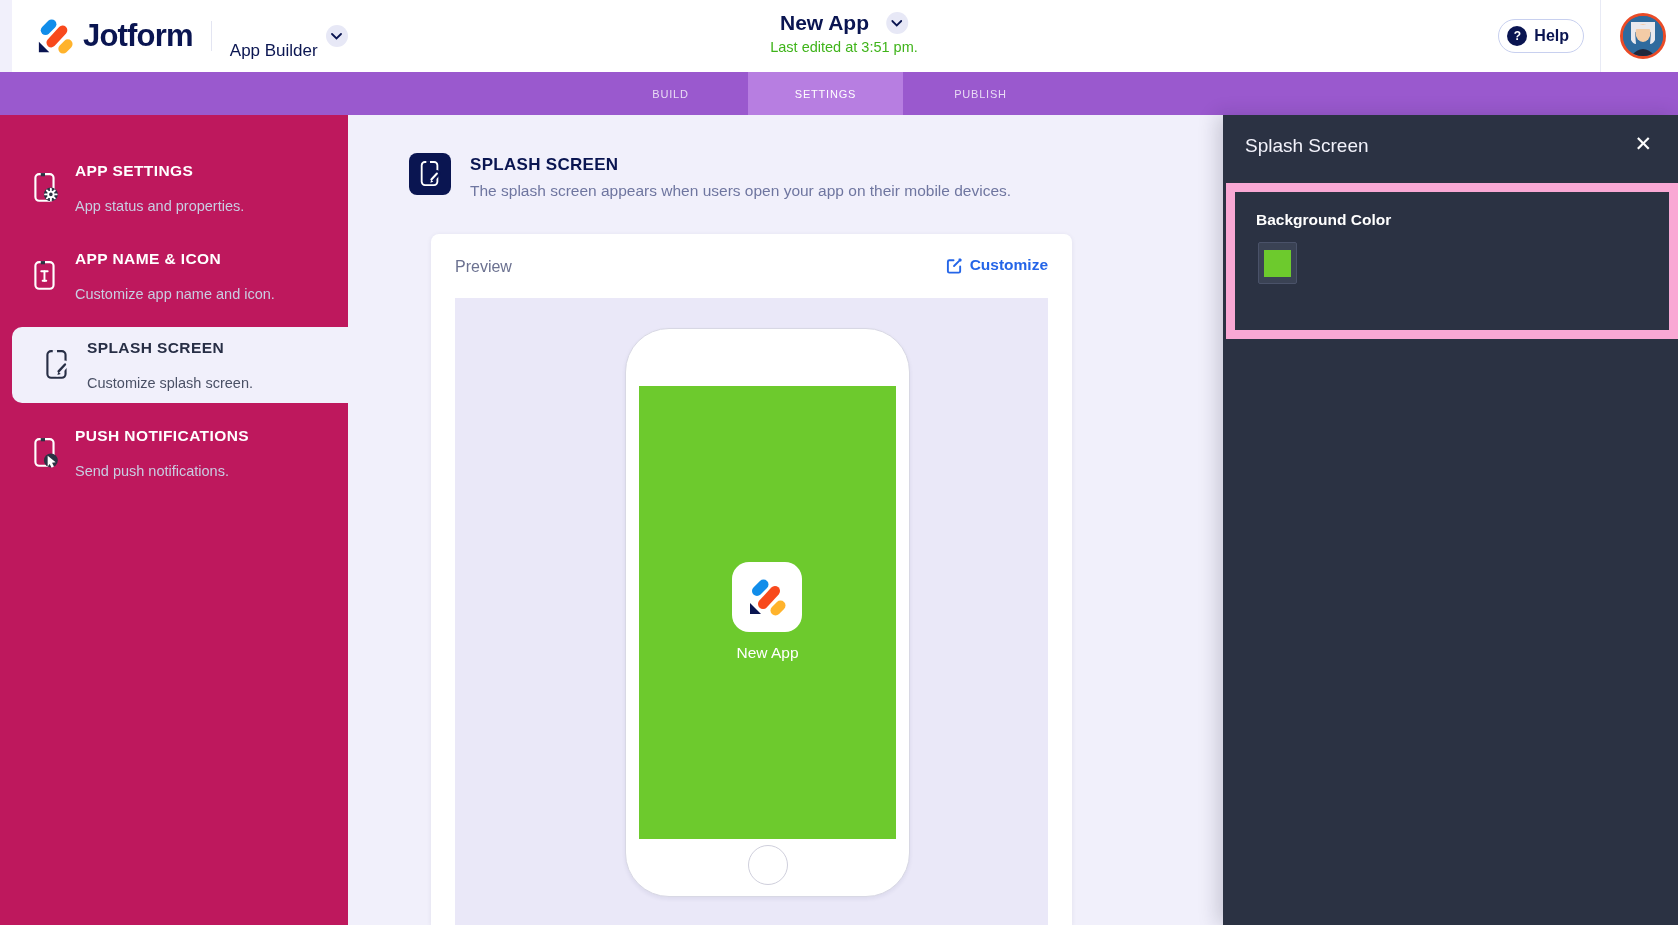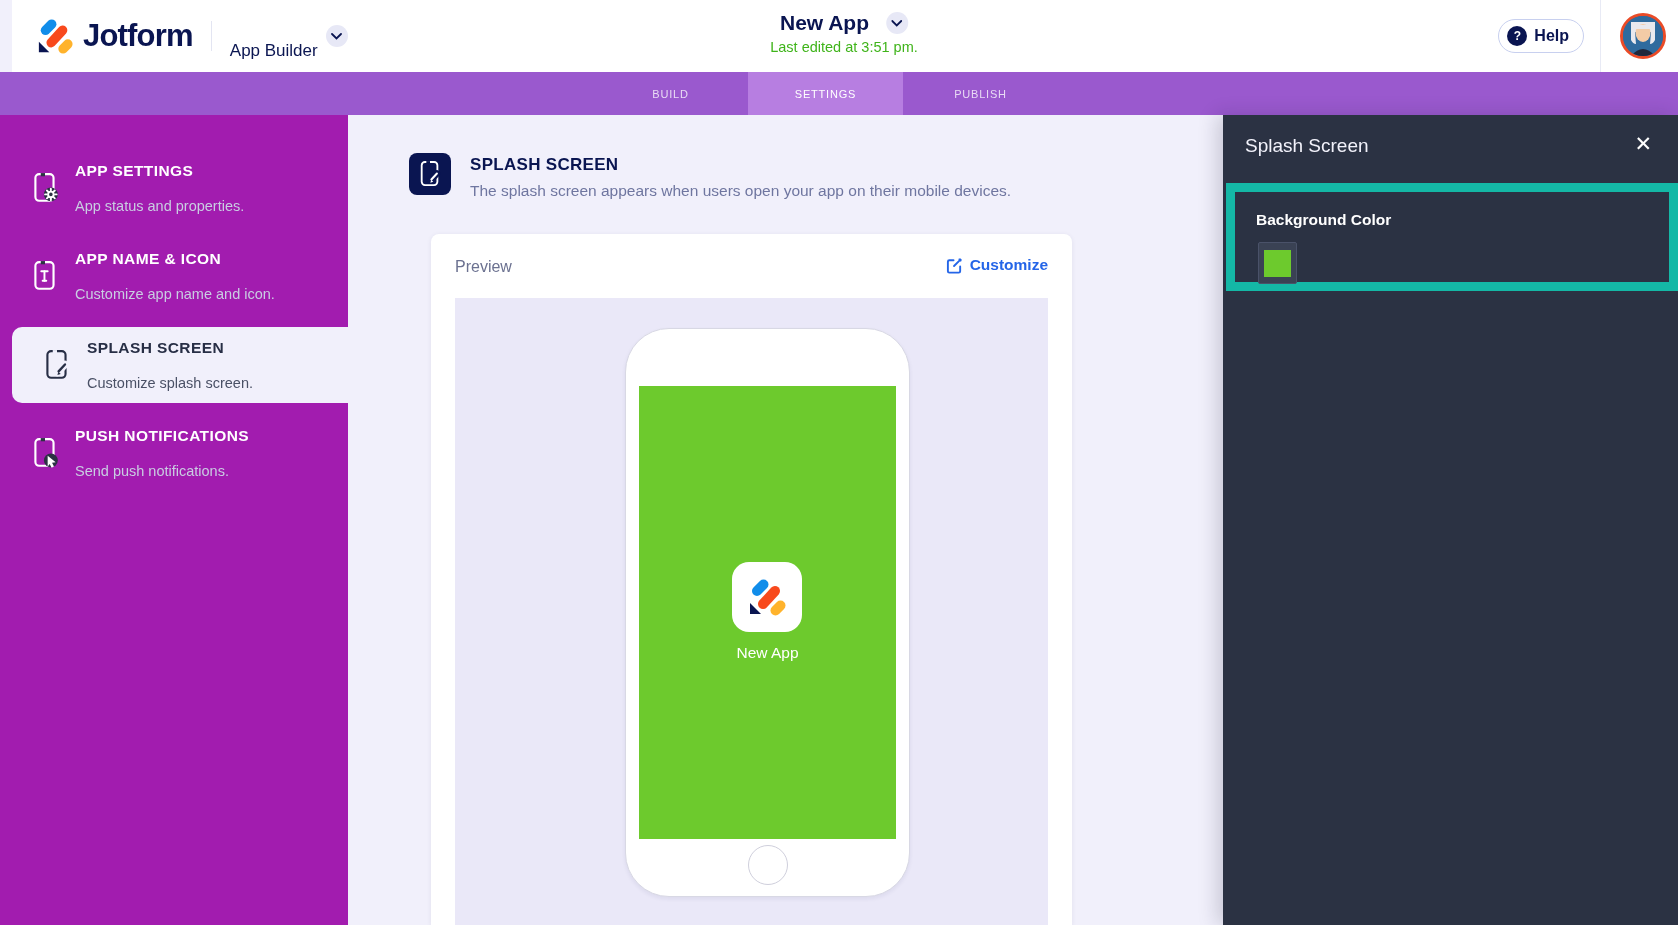--- a/index.html
+++ b/index.html
@@ -26,21 +26,21 @@
   .hdr-vdiv { width:1px; height:72px; background:#e8eaf5; margin:0 19px 0 16px; }
   .avatar { width:46px; height:46px; border-radius:50%; border:3px solid #ea4b27; overflow:hidden; cursor:pointer; margin-right:24px; background:#2f6b9e; }
 
   
   .navbar { position:absolute; left:0; top:72px; width:1678px; height:43px; background:#9a59ce; z-index:4; }
   .tabs { position:absolute; left:593px; top:0; display:flex; height:43px; }
   .tab { width:155px; height:43px; display:flex; align-items:center; justify-content:center; font-size:11px; letter-spacing:0.8px; color:rgba(255,255,255,0.78); cursor:pointer; }
   .tab.active { background:#b77ee1; color:#fff; }
 
   
-  .sidebar { position:absolute; left:0; top:115px; width:348px; height:810px; background:#a21caf; z-index:3; }
+  .sidebar { position:absolute; left:0; top:115px; width:348px; height:810px; background:#be185d; z-index:3; }
   .side-item { position:absolute; left:0; width:348px; height:76px; display:flex; align-items:center; gap:15px; padding-left:30px; color:#fff; cursor:pointer; }
   .side-item .s-title { font-size:15.5px; font-weight:700; letter-spacing:0.4px; }
   .side-item .s-sub { font-size:14.5px; color:#c9cde2; margin-top:18px; font-weight:400; }
   .side-item.active { left:12px; width:336px; background:#f1f0fb; border-radius:10px 0 0 10px; color:#272e45; }
   .side-item.active .s-title { color:#272e45; }
   .side-item.active .s-sub { color:#4a5166; }
   .side-icon { flex:0 0 30px; height:32px; }
 
   
   .main { position:absolute; left:348px; top:115px; width:875px; height:810px; background:#f1f0fb; }
@@ -56,21 +56,21 @@
   .phone { position:absolute; left:170px; top:30px; width:285px; height:569px; background:#fff; border:1px solid #d8d8e4; border-radius:44px; box-shadow:0 2px 4px rgba(30,30,80,0.07); }
   .screen { position:absolute; left:13px; top:57px; width:257px; height:453px; }
   .phone-app-icon { position:absolute; left:93px; top:176px; width:70px; height:70px; border-radius:17px; background:#fff; display:flex; align-items:center; justify-content:center; }
   .phone-app-label { position:absolute; left:0; top:258px; width:100%; text-align:center; color:#fff; font-size:15.5px; font-weight:500; }
   .home-btn { position:absolute; left:122px; bottom:11px; width:40px; height:40px; border:1.5px solid #cfcfdc; border-radius:50%; }
 
   
   .panel { position:absolute; left:1223px; top:115px; width:455px; height:810px; background:#2b3243; z-index:6; box-shadow:-6px 0 18px rgba(20,20,50,0.18); }
   .panel-title { position:absolute; left:22px; top:20px; font-size:19px; color:#f2f2fb; font-weight:500; }
   .panel-close { position:absolute; right:26px; top:18px; font-size:21px; color:#fff; cursor:pointer; line-height:1; }
-  .highlight-box { position:absolute; left:3px; top:68px; width:452px; height:108px; border:9px solid #14b8a6; }
+  .highlight-box { position:absolute; left:3px; top:68px; width:452px; height:156px; border:9px solid #f9a8d4; }
   .bc-label { position:absolute; left:21px; top:19px; font-size:15.5px; font-weight:700; color:#fff; }
   .input-row { position:absolute; left:21px; top:50px; display:flex; }
   .color-input { width:360px; height:42px; background:#3a4254; border:1px solid #4a5269; border-radius:2px; color:#eceef8; font-size:15.5px; padding:0 14px; font-family:"Liberation Sans", sans-serif; outline:none; }
   .swatch-wrap { width:39px; height:42px; background:#3a4254; border:1px solid #4a5269; border-radius:2px; margin-left:2px; display:flex; align-items:center; justify-content:center; cursor:pointer; }
   .swatch { width:27px; height:27px; }
 
   svg { display:block; }
 </style>
 </head>
 <body>

